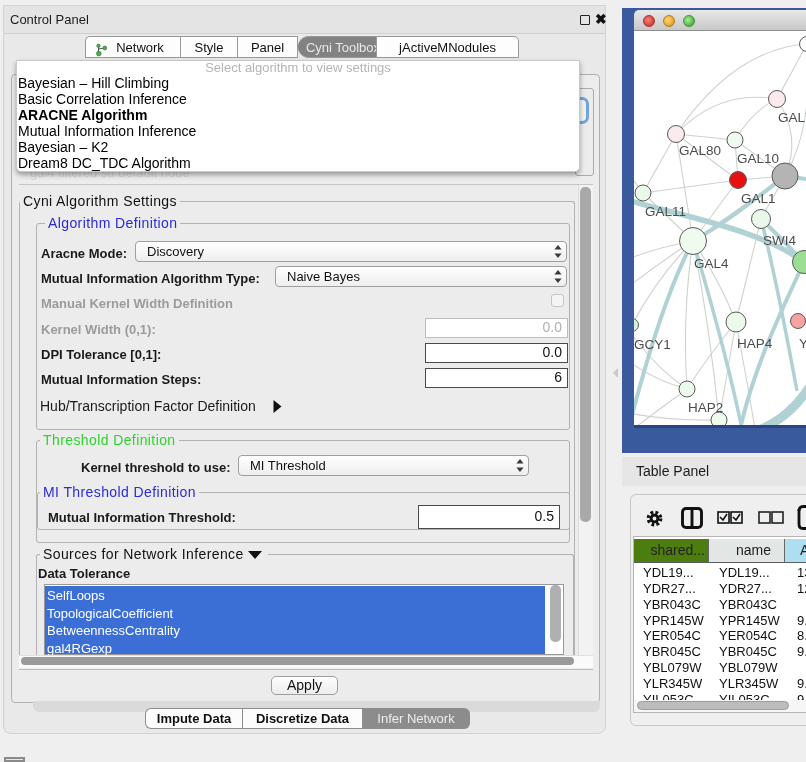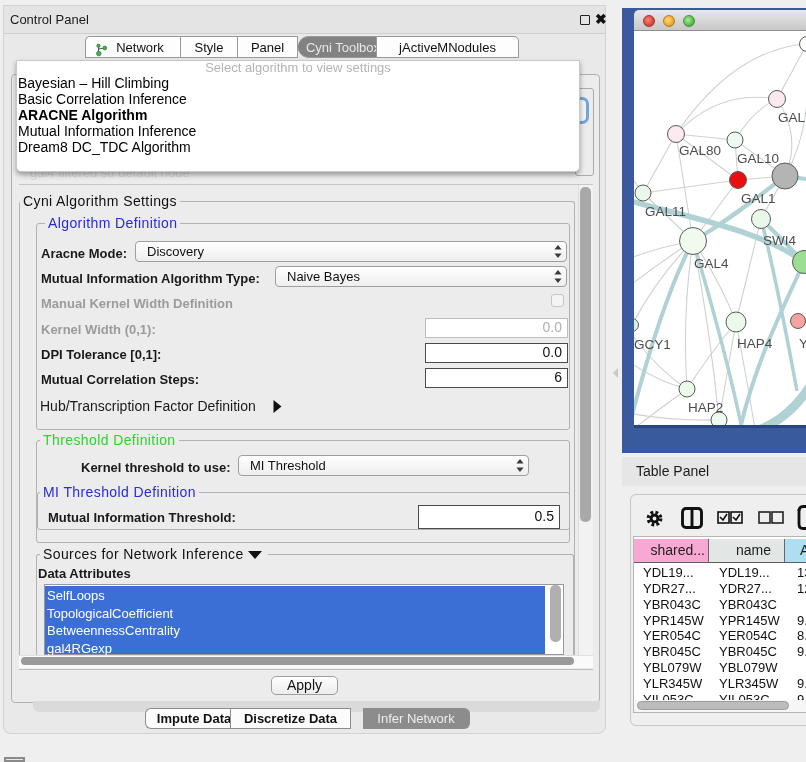--- a/index.html
+++ b/index.html
@@ -102,21 +102,21 @@
 <svg class="abs" style="left:554px;top:270px;" width="8" height="13" viewBox="0 0 8 13">
       <path d="M4 0 L7.6 4.6 L0.4 4.6 Z" fill="#3a3a3a"></path>
       <path d="M4 13 L7.6 8.4 L0.4 8.4 Z" fill="#3a3a3a"></path>
     </svg>
 <div class="lbl dis" style="left:41px;top:296px;">Manual Kernel Width Definition</div>
 <div class="abs" style="left:551px;top:294px;width:13px;height:13px;background:#f4f4f4;border:1px solid #c4c4c4;border-radius:3px;"></div>
 <div class="lbl dis" style="left:41px;top:322px;">Kernel Width (0,1):</div>
 <div class="field dis" style="left:425px;top:318px;width:143px;">0.0</div>
 <div class="lbl" style="left:41px;top:347px;">DPI Tolerance [0,1]:</div>
 <div class="field" style="left:425px;top:343px;width:143px;">0.0</div>
-<div class="lbl" style="left:41px;top:372px;">Mutual Correlation Steps:</div>
+<div class="lbl" style="left:41px;top:372px;">Mutual Information Steps:</div>
 <div class="field" style="left:425px;top:368px;width:143px;">6</div>
 <div class="abs" style="left:40px;top:398px;font-size:14px;color:#1a1a1a;">Hub/Transcription Factor Definition</div>
 <svg class="abs" style="left:273px;top:400px;" width="9" height="13" viewBox="0 0 9 13">
       <path d="M0.5 0 L8.5 6.5 L0.5 13 Z" fill="#111"></path>
     </svg>
 
 <div class="group" style="left:36px;top:440px;width:534px;height:103px;">
   <div class="gtitle" style="color:#2cd42c;left:3px;">Threshold Definition</div>
 </div>
 <div class="lbl" style="left:81px;top:460px;">Kernel threshold to use:</div>
@@ -131,46 +131,47 @@
 </div>
 <div class="lbl" style="left:48px;top:510px;">Mutual Information Threshold:</div>
 <div class="field" style="left:418px;top:505px;width:142px;height:24px;line-height:21px;">0.5</div>
 
 <div class="group" style="left:36px;top:554px;width:538px;height:107px;border-bottom:none;">
   <div class="gtitle" style="color:#111;left:3px;padding-right:24px;">Sources for Network Inference</div>
 </div>
 <svg class="abs" style="left:248px;top:550px;" width="14" height="10" viewBox="0 0 14 10">
       <path d="M0 1 L14 1 L7 9 Z" fill="#111"></path>
     </svg>
-<div class="lbl" style="left:38px;top:566px;font-size:13px;">Data Attributes</div>
+<div class="lbl" style="left:38px;top:566px;font-size:13px;">Data Tolerance</div>
 <div id="attrlist" class="abs"></div>
 <div id="attrsel" class="abs">SelfLoops<br>TopologicalCoefficient<br>BetweennessCentrality<br>gal4RGexp</div>
 <div class="sbthumb" style="left:550px;top:585px;width:11px;height:57px;background:#b0b0b0;"></div>
 
 <div class="sbtrack" style="left:578px;top:185px;width:15px;height:470px;"></div>
 <div class="sbthumb" style="left:580px;top:187px;width:11px;height:335px;"></div>
 <div class="abs" style="left:19px;top:655px;width:574px;height:13px;background:#fafafa;border-top:1px solid #e0e0e0;"></div>
 <div class="sbthumb" style="left:21px;top:657px;width:553px;height:8px;background:#9a9a9a;"></div>
 <div class="abs" style="left:19px;top:669px;width:574px;height:1px;background:#bdbdbd;"></div>
 <div id="applybtn" class="abs">Apply</div>
 
 <div class="abs" style="left:33px;top:701px;width:567px;height:11px;background:#dadada;border-radius:0 0 6px 6px;"></div>
 <div class="btab" style="left:145px;width:97px;border-radius:6px 0 0 6px;border-right:none;">Impute Data</div>
-<div class="btab" style="left:230px;width:121px;">Discretize Data</div>
+<div class="btab" style="left:242px;width:121px;">Discretize Data</div>
 <div class="btab sel" style="left:363px;width:107px;border-left:none;border-radius:0 6px 6px 0;">Infer Network</div>
 </div>
 <div class="abs" style="left:30px;top:165px;font-size:13px;color:#d5d5d5;white-space:nowrap;">gal4 filtered su default node</div>
 <div class="abs" style="left:19px;top:184px;width:574px;height:1px;background:#c6c6c6;"></div>
 
 <div id="popup" class="abs">
   <div class="hd">Select algorithm to view settings</div>
   <div class="it">Bayesian – Hill Climbing</div>
   <div class="it">Basic Correlation Inference</div>
   <div class="it" style="font-weight:bold;">ARACNE Algorithm</div>
   <div class="it">Mutual Information Inference</div>
+  <div class="it">Bayesian – K2</div>
   <div class="it">Dream8 DC_TDC Algorithm</div>
 </div>
 
 <div id="bluewrap" class="abs"></div>
 <div id="mactitle" class="abs"></div>
 <div class="light" style="left:643px;background:radial-gradient(circle at 4px 4px,#f08880,#e0443c 60%,#a03030);border:1px solid #9e3632;"></div>
 <div class="light" style="left:663px;background:radial-gradient(circle at 4px 4px,#fcd878,#f0a830 60%,#b07820);border:1px solid #ad8026;"></div>
 <div class="light" style="left:683px;background:radial-gradient(circle at 4px 4px,#b0e8a0,#58bc48 60%,#3c8830);border:1px solid #47923c;"></div>
 <div class="abs" style="left:634px;top:425px;width:172px;height:3px;background:#27457e;"></div>
 <div id="canvas" class="abs">
@@ -276,21 +277,21 @@
 <rect x="1" y="1" width="11" height="11" fill="none" stroke="#222" stroke-width="1.6"></rect>
 <rect x="14" y="1" width="11" height="11" fill="none" stroke="#222" stroke-width="1.6"></rect>
 </svg>
 <svg class="abs" style="left:797px;top:505px;" width="9" height="25" viewBox="0 0 9 25">
 <path d="M2 6 Q2 1.5 6 1.5 L14 1.5 L20 8" fill="none" stroke="#111" stroke-width="2.8"></path>
 <path d="M2 4 L2 19 Q2 23.5 6 23.5 L14 23.5" fill="none" stroke="#111" stroke-width="2.8"></path>
 </svg>
 </div>
 <div id="tframe" class="abs"></div>
 <div id="table" class="abs">
-<div class="hcell" style="left:634px;width:75px;background:#f9a8d4;text-align:right;padding-right:3px;">shared...</div>
+<div class="hcell" style="left:634px;width:75px;background:#4d7c0f;text-align:right;padding-right:3px;">shared...</div>
 <div class="hcell" style="left:709px;width:76px;background:#e2e6e4;padding-left:14px;">name</div>
 <div class="hcell" style="left:785px;width:21px;background:#aedff0;border-right:none;text-align:left;padding-left:15px;">A</div>
 <div class="abs" style="left:634px;top:563px;width:172px;height:137px;background:#fff;overflow:hidden;">
 <div class="trow" style="left:9px;top:2px;">YDL19...</div>
       <div class="trow" style="left:85px;top:2px;">YDL19...</div>
       <div class="trow" style="left:163px;top:2px;">13</div>
 <div class="trow" style="left:9px;top:18px;">YDR27...</div>
       <div class="trow" style="left:85px;top:18px;">YDR27...</div>
       <div class="trow" style="left:163px;top:18px;">12</div>
 <div class="trow" style="left:9px;top:34px;">YBR043C</div>

